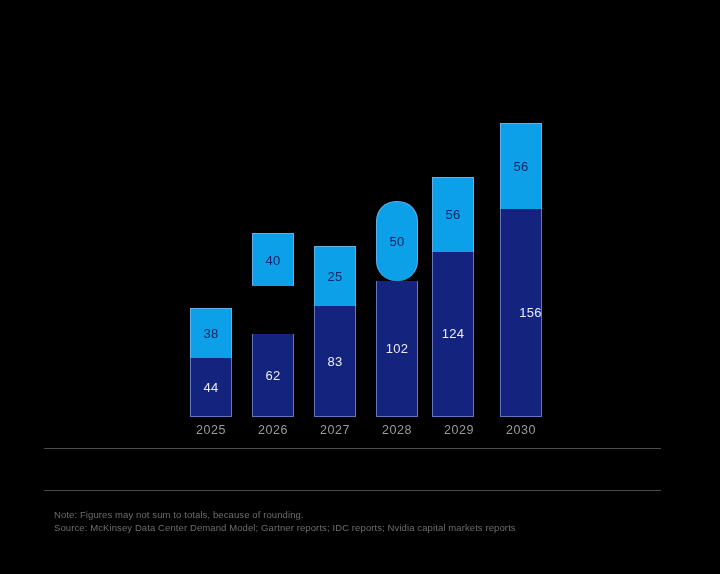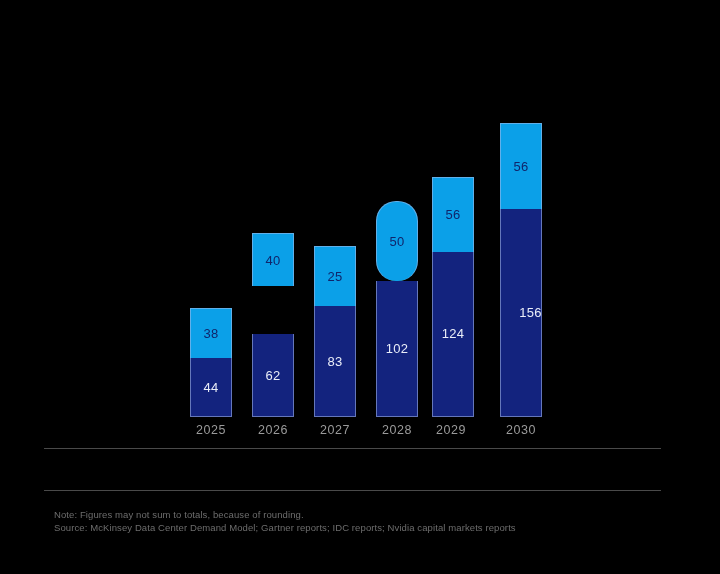--- a/index.html
+++ b/index.html
@@ -160,21 +160,21 @@
           <span class="seg-label">156</span>
         </div>
       </div>
     </div>
 
   <div id="xaxis">
       <div class="tick" style="left: 5px; width: 42px;">2025</div>
       <div class="tick" style="left: 67px; width: 42px;">2026</div>
       <div class="tick" style="left: 129px; width: 42px;">2027</div>
       <div class="tick" style="left: 191px; width: 42px;">2028</div>
-      <div class="tick" style="left: 245px; width: 42px;">2029</div>
+      <div class="tick" style="left: 253px; width: 42px;">2029</div>
       <div class="tick" style="left: 315px; width: 42px;">2030</div>
     </div>
 
   <div class="rule" id="rule-1"></div>
   <div class="rule" id="rule-2"></div>
 
   <div id="footnotes">
     <div class="footnote">Note: Figures may not sum to totals, because of rounding.</div>
     <div class="footnote">Source: McKinsey Data Center Demand Model; Gartner reports; IDC reports; Nvidia capital markets reports</div>
   </div>

